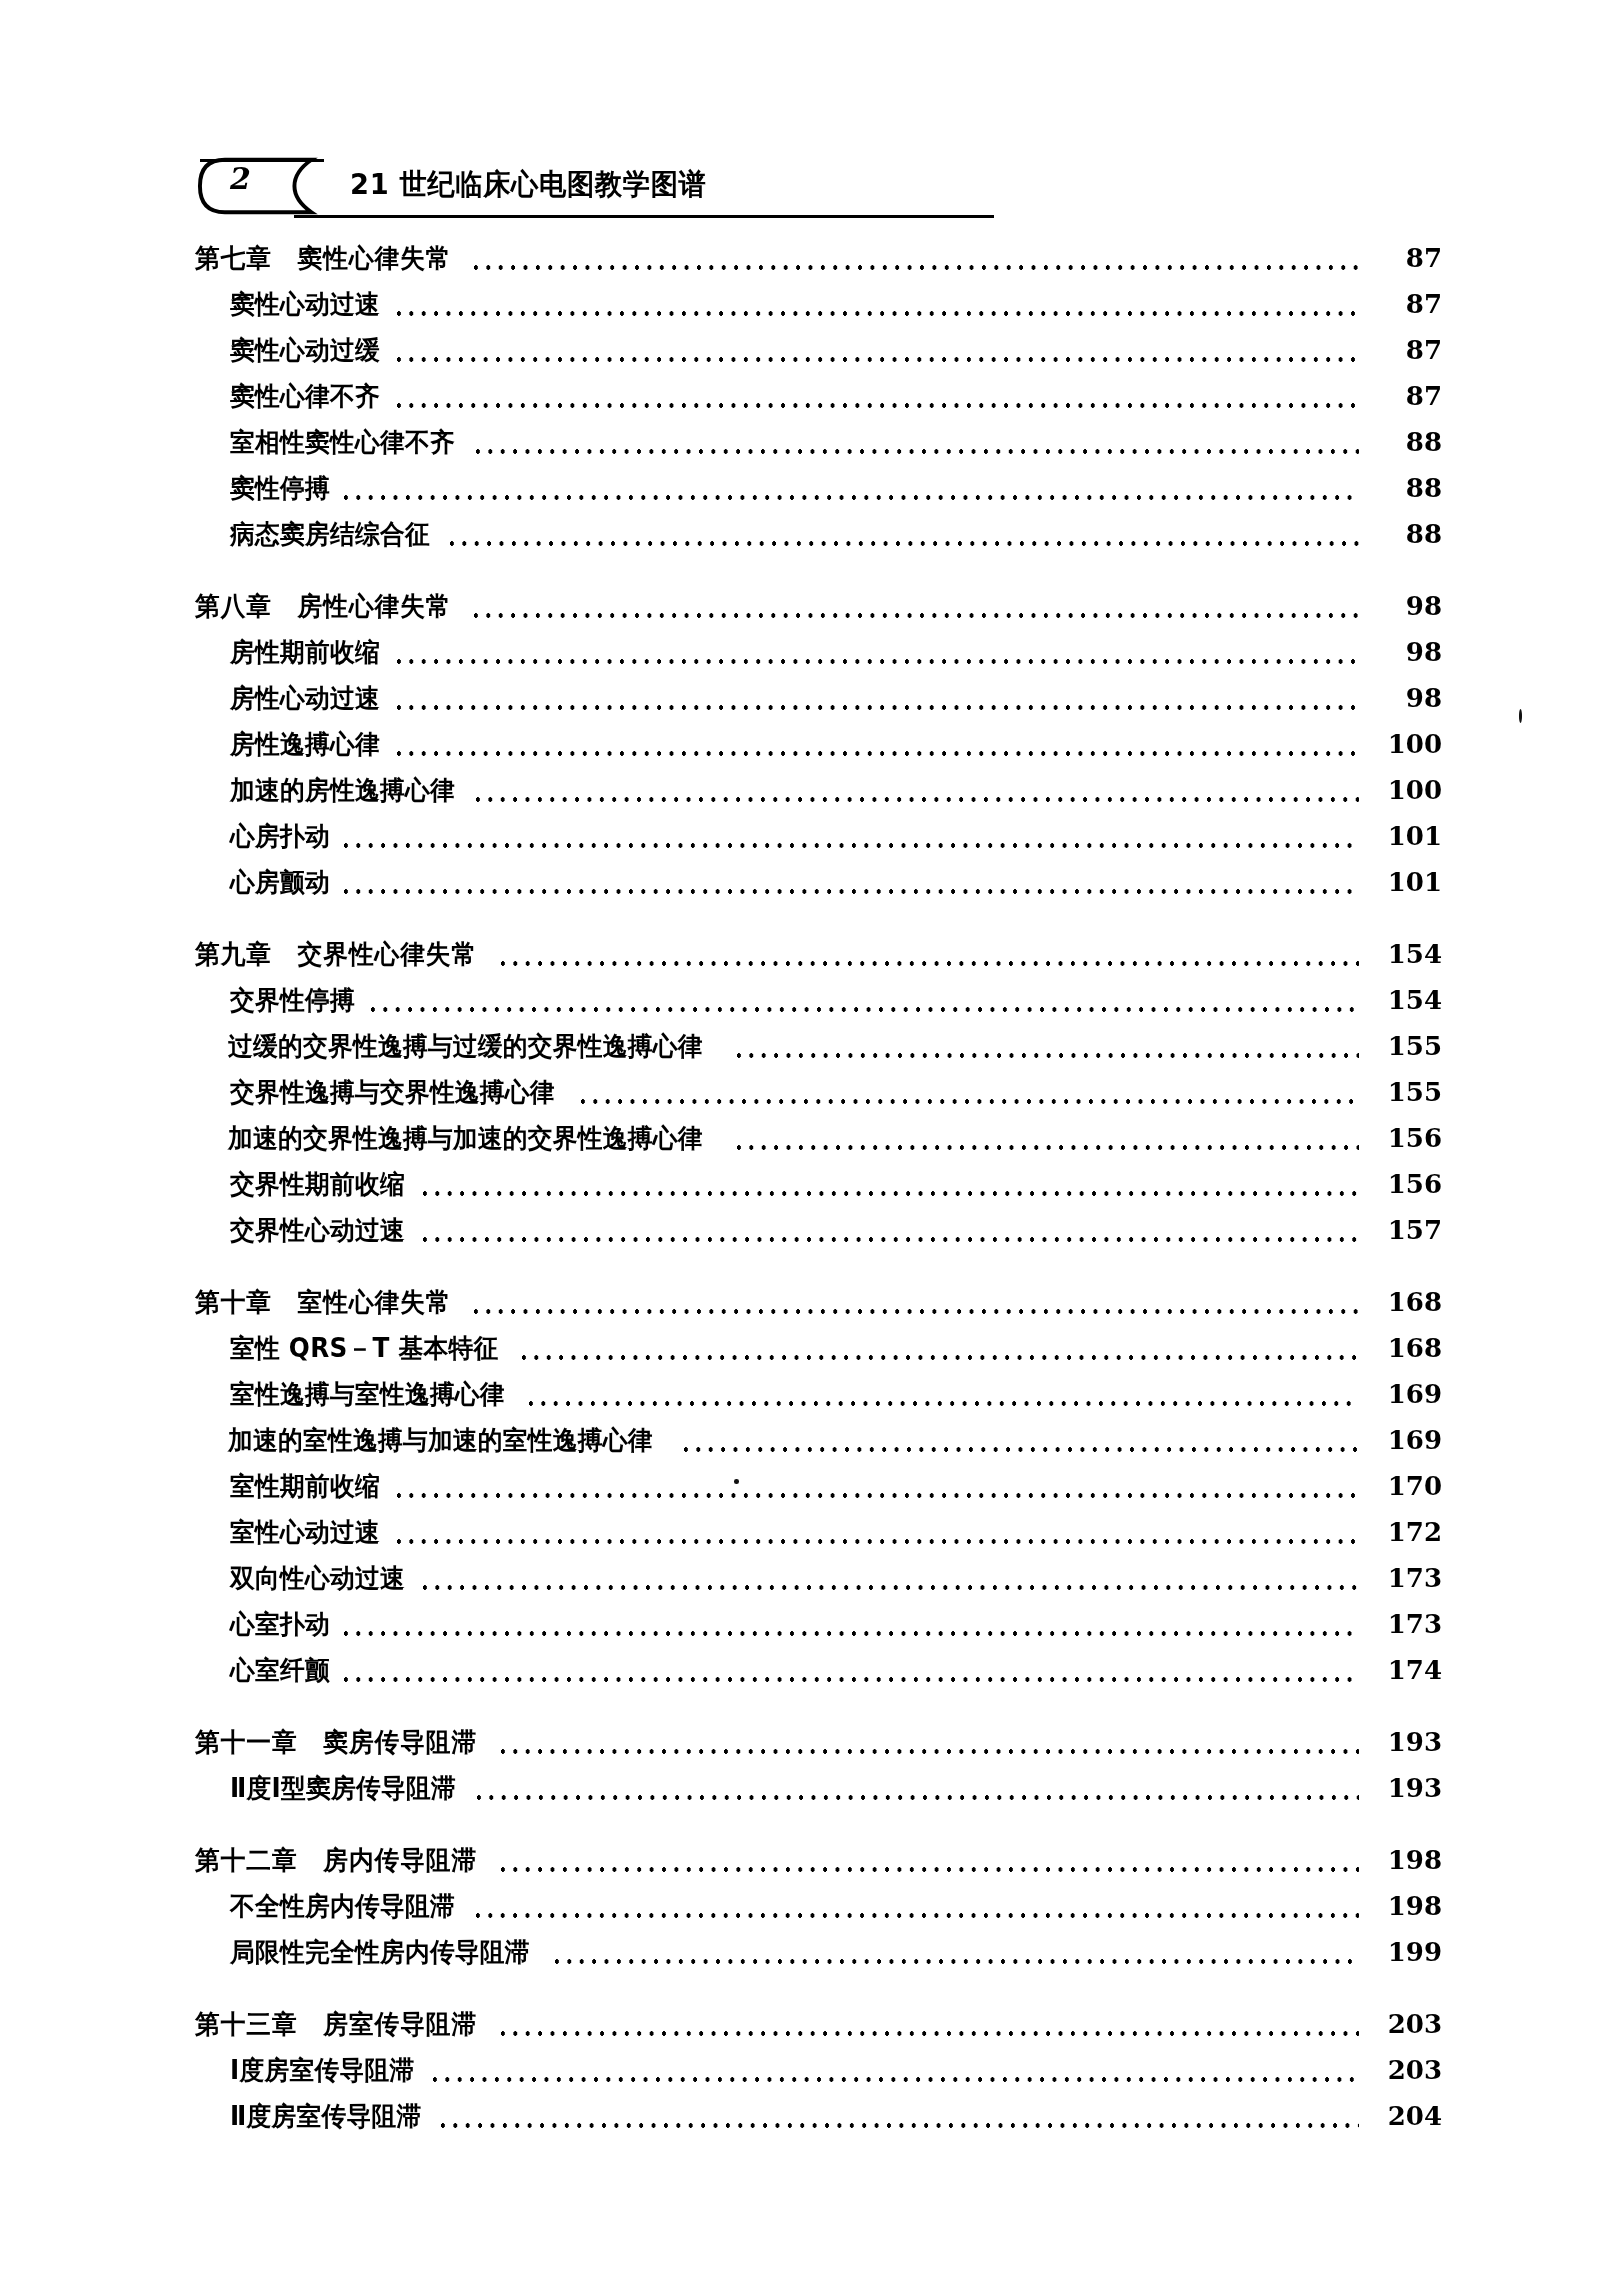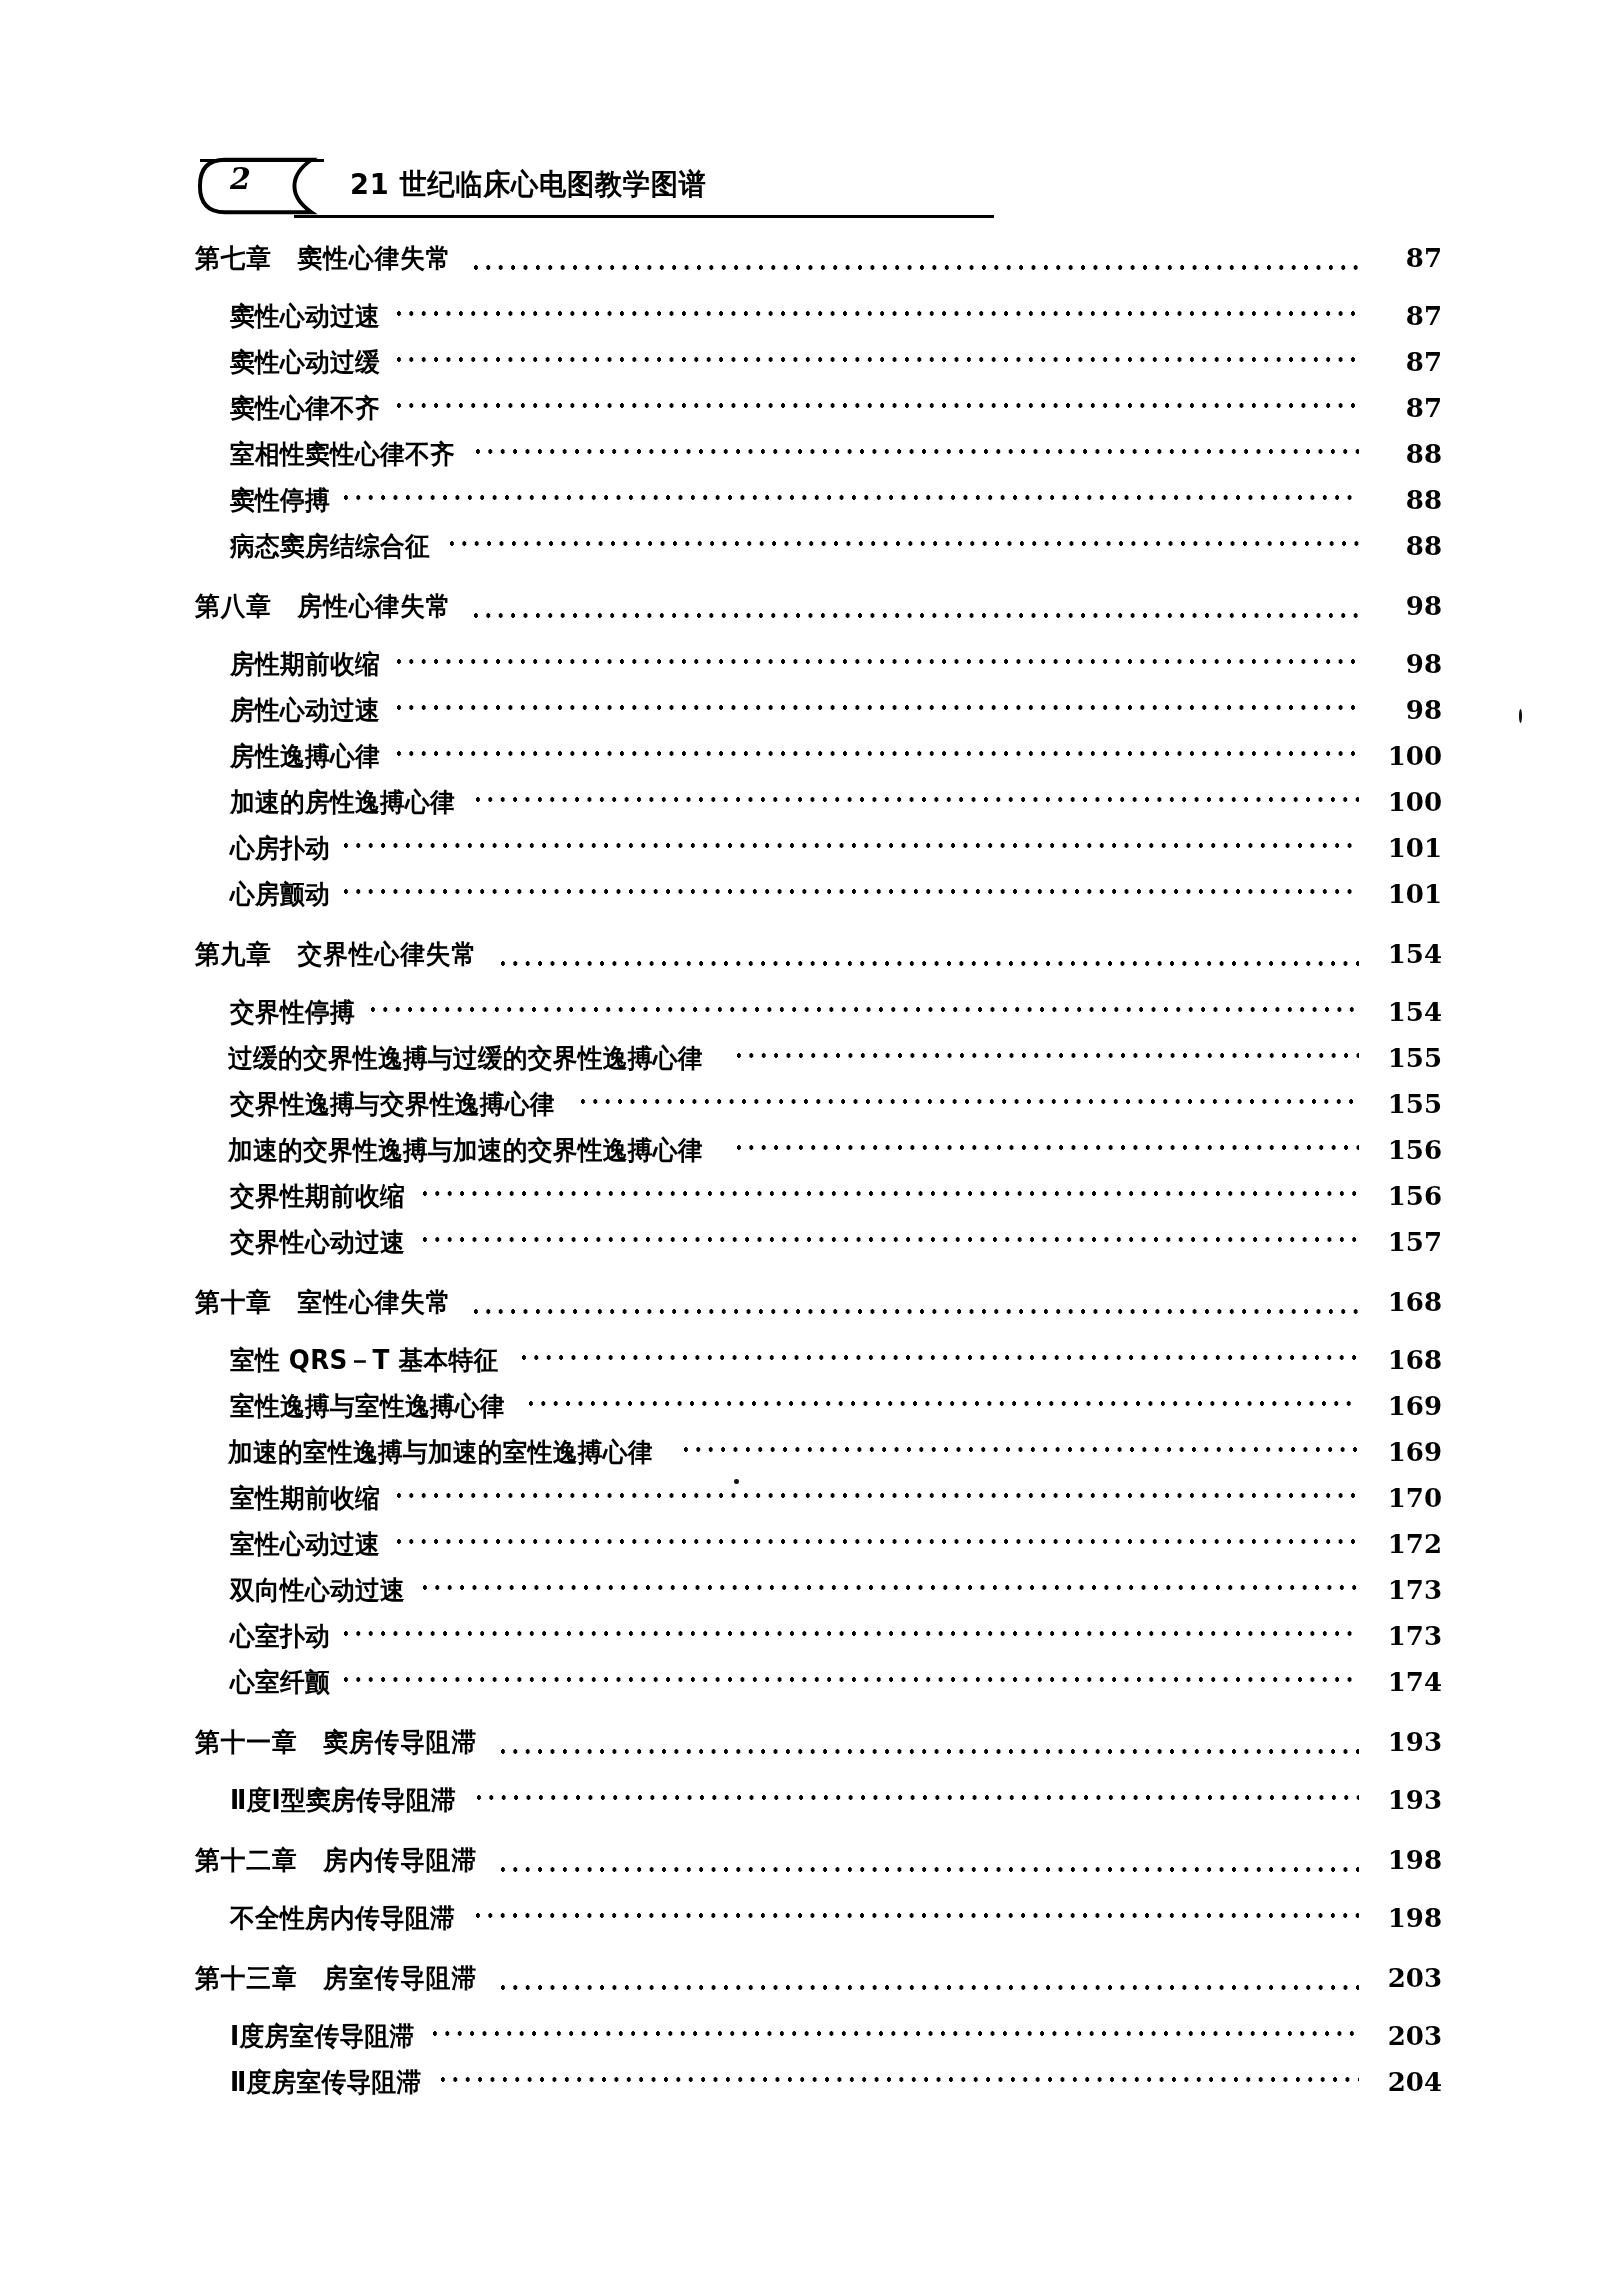--- a/index.html
+++ b/index.html
@@ -104,21 +104,20 @@
     flex: 0 0 auto;
   }
   .row.chapter {
     padding-left: 195px;
   }
   .row.chapter .label {
     letter-spacing: 1px;
   }
   .row.entry {
     padding-left: 230px;
-    align-items: flex-end;
   }
   .row.entry .label {
     letter-spacing: 0.3px;
   }
   .row.entry.wide {
     padding-left: 228px;
   }
 
   .leader {
     flex: 1 1 auto;
@@ -335,20 +334,25 @@
       <div class="row chapter gap-before">
         <span class="label">第十二章　房内传导阻滞</span>
         <span class="leader"></span>
         <span class="pageno">198</span>
       </div>
       <div class="row entry">
         <span class="label">不全性房内传导阻滞</span>
         <span class="leader"></span>
         <span class="pageno">198</span>
       </div>
+      <div class="row entry">
+        <span class="label">局限性完全性房内传导阻滞</span>
+        <span class="leader"></span>
+        <span class="pageno">199</span>
+      </div>
       <div class="row chapter gap-before">
         <span class="label">第十三章　房室传导阻滞</span>
         <span class="leader"></span>
         <span class="pageno">203</span>
       </div>
       <div class="row entry">
         <span class="label">Ⅰ度房室传导阻滞</span>
         <span class="leader"></span>
         <span class="pageno">203</span>
       </div>

